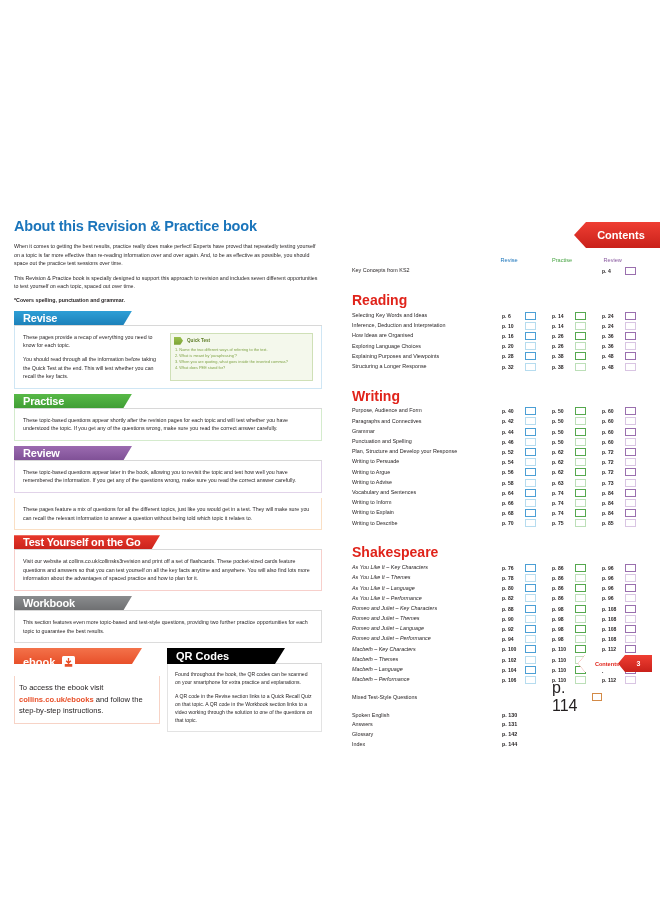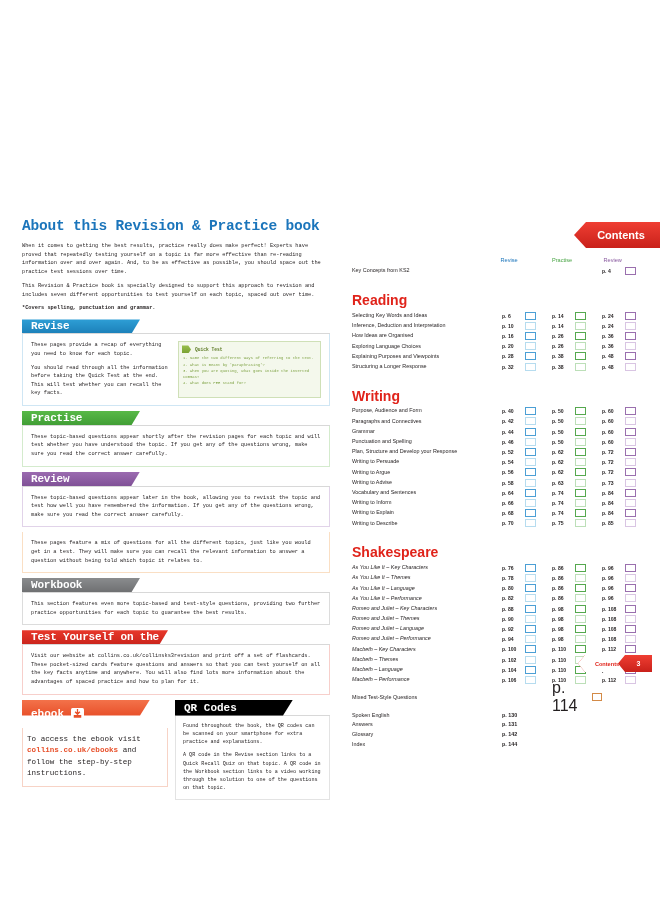--- a/index.html
+++ b/index.html
@@ -4,21 +4,21 @@
 <style>
   html,body{margin:0;padding:0;}
   body{
     width:660px;height:900px;background:#ffffff;
     font-family:"Liberation Sans", sans-serif;
     color:#231f20;overflow:hidden;position:relative;
   }
   .page{position:absolute;left:0;top:0;width:660px;height:900px;}
 
   
-  .left{position:absolute;left:22px;top:219px;width:308px;font-family:Liberation Mono, monospace;}
+  .left{position:absolute;left:14px;top:219px;width:308px;}
   .about-title{
     color:#1b75bb;font-size:14.5px;font-weight:bold;letter-spacing:-0.2px;
     margin:0 0 7px 0;line-height:1.1;
   }
   .about-p{font-size:5.3px;line-height:1.62;margin:0 0 6px 0;color:#231f20;}
   .about-note{font-size:5.3px;font-weight:bold;margin:0 0 8px 0;color:#231f20;}
 
   
   .block{margin-bottom:5px;}
   .banner{
@@ -227,39 +227,39 @@
         <p>These topic-based questions appear later in the book, allowing you to revisit the topic and test how well you have remembered the information. If you get any of the questions wrong, make sure you read the correct answer carefully.</p>
       </div>
     </div>
 
     <div class="block b-orange">
       <div class="body-box">
         <p>These pages feature a mix of questions for all the different topics, just like you would get in a test. They will make sure you can recall the relevant information to answer a question without being told which topic it relates to.</p>
       </div>
     </div>
 
+    <div class="block b-red">
+      <div class="banner wide">
+        <div class="rule"></div>
+        <div class="bar"></div>
+        <span class="ttl">Test Yourself on the Go</span>
+      </div>
+      <div class="body-box">
+        <p>Visit our website at collins.co.uk/collinsks3revision and print off a set of flashcards. These pocket-sized cards feature questions and answers so that you can test yourself on all the key facts anytime and anywhere. You will also find lots more information about the advantages of spaced practice and how to plan for it.</p>
+      </div>
+    </div>
+
     <div class="block b-grey">
       <div class="banner">
         <div class="rule"></div>
         <div class="bar"></div>
         <span class="ttl">Workbook</span>
       </div>
       <div class="body-box">
         <p>This section features even more topic-based and test-style questions, providing two further practice opportunities for each topic to guarantee the best results.</p>
-      </div>
-    </div>
-
-    <div class="block b-red">
-      <div class="banner wide">
-        <div class="rule"></div>
-        <div class="bar"></div>
-        <span class="ttl">Test Yourself on the Go</span>
-      </div>
-      <div class="body-box">
-        <p>Visit our website at collins.co.uk/collinsks3revision and print off a set of flashcards. These pocket-sized cards feature questions and answers so that you can test yourself on all the key facts anytime and anywhere. You will also find lots more information about the advantages of spaced practice and how to plan for it.</p>
       </div>
     </div>
 
     <div class="bottom-row">
       <div class="ebook-box">
         <div class="ebook-banner">
           <div class="bar"></div>
           <span class="ttl">ebook</span>
           <span class="dl-icon">
             <svg width="9" height="9" viewBox="0 0 9 9" aria-hidden="true">

